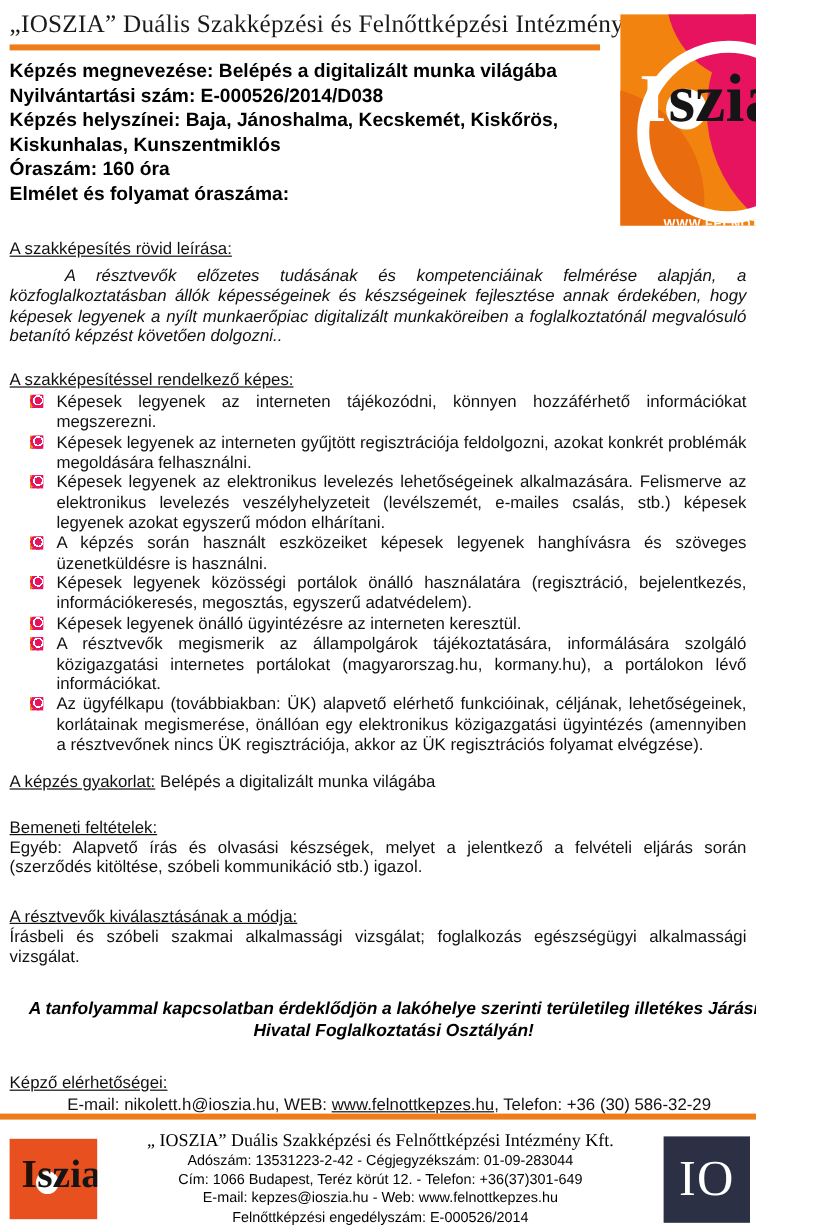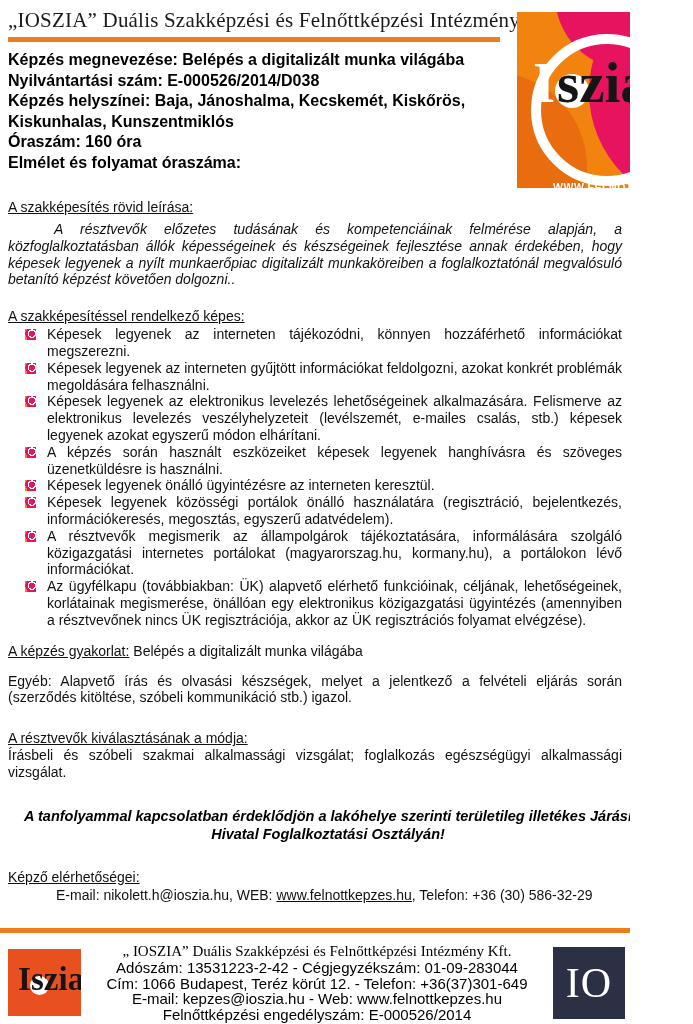--- a/index.html
+++ b/index.html
@@ -81,21 +81,21 @@
   .footer-row{display:flex;align-items:center;padding:10px 5px 0 8px;}
   .footer-logo{
     position:relative;width:73px;height:67px;background:#e8511f;flex:0 0 73px;overflow:hidden;
     font-family:"Liberation Serif","DejaVu Serif",serif;font-weight:bold;
   }
   .footer-logo .fl-i{position:absolute;left:10px;top:12px;font-size:33px;color:#241007;}
   .footer-logo .fl-o{position:absolute;left:22px;top:27px;width:19px;height:19px;background:#ffffff;border-radius:50%;}
   .footer-logo .fl-szia{position:absolute;left:23px;top:12px;font-size:33px;color:#151515;}
   .footer-center{flex:1;text-align:center;color:#000;padding:0 4px;}
   .footer-company{font-family:"Liberation Serif","DejaVu Serif",serif;font-size:15px;line-height:17px;}
-  .footer-line{font-size:15px;line-height:15.5px;}
+  .footer-line{font-size:12px;line-height:15.5px;}
   .footer-io{
     width:72px;height:72px;background:#2b3044;flex:0 0 72px;color:#ffffff;
     font-family:"Liberation Serif","DejaVu Serif",serif;font-size:42px;
     display:flex;align-items:center;justify-content:center;letter-spacing:1px;
   }
 </style>
 </head>
 <body>
 
 <div class="page">
@@ -126,31 +126,32 @@
         </div>
       </div>
     </div>
 
     <p class="sec-heading desc-heading">A szakképesítés rövid leírása:</p>
     <p class="body-text first-indent desc-body">A résztvevők előzetes tudásának és kompetenciáinak felmérése alapján, a közfoglalkoztatásban állók képességeinek és készségeinek fejlesztése annak érdekében, hogy képesek legyenek a nyílt munkaerőpiac digitalizált munkaköreiben a foglalkoztatónál megvalósuló betanító képzést követően dolgozni..</p>
 
     <p class="sec-heading cap-heading">A szakképesítéssel rendelkező képes:</p>
     <ul class="cap-list">
       <li><span class="blt"></span><span>Képesek legyenek az interneten tájékozódni, könnyen hozzáférhető információkat megszerezni.</span></li>
-      <li><span class="blt"></span><span>Képesek legyenek az interneten gyűjtött információkat feldolgozni, azokat konkrét problémák megoldására felhasználni.</span></li>
+      <li><span class="blt"></span><span>Képesek legyenek az interneten gyűjtött regisztrációja feldolgozni, azokat konkrét problémák megoldására felhasználni.</span></li>
       <li><span class="blt"></span><span>Képesek legyenek az elektronikus levelezés lehetőségeinek alkalmazására. Felismerve az elektronikus levelezés veszélyhelyzeteit (levélszemét, e-mailes csalás, stb.) képesek legyenek azokat egyszerű módon elhárítani.</span></li>
       <li><span class="blt"></span><span>A képzés során használt eszközeiket képesek legyenek hanghívásra és szöveges üzenetküldésre is használni.</span></li>
+      <li><span class="blt"></span><span>Képesek legyenek közösségi portálok önálló használatára (regisztráció, bejelentkezés, információkeresés, megosztás, egyszerű adatvédelem).</span></li>
       <li><span class="blt"></span><span>Képesek legyenek önálló ügyintézésre az interneten keresztül.</span></li>
-      <li><span class="blt"></span><span>Képesek legyenek közösségi portálok önálló használatára (regisztráció, bejelentkezés, információkeresés, megosztás, egyszerű adatvédelem).</span></li>
       <li><span class="blt"></span><span>A résztvevők megismerik az állampolgárok tájékoztatására, informálására szolgáló közigazgatási internetes portálokat (magyarorszag.hu, kormany.hu), a portálokon lévő információkat.</span></li>
       <li><span class="blt"></span><span>Az ügyfélkapu (továbbiakban: ÜK) alapvető elérhető funkcióinak, céljának, lehetőségeinek, korlátainak megismerése, önállóan egy elektronikus közigazgatási ügyintézés (amennyiben a résztvevőnek nincs ÜK regisztrációja, akkor az ÜK regisztrációs folyamat elvégzése).</span></li>
     </ul>
 
     <p class="modules-line"><span class="u">A képzés gyakorlat:</span><span> Belépés a digitalizált munka világába</span></p>
 
+    <p class="sec-heading entry-heading">Bemeneti feltételek:</p>
     <p class="body-text entry-body">Egyéb: Alapvető írás és olvasási készségek, melyet a jelentkező a felvételi eljárás során (szerződés kitöltése, szóbeli kommunikáció stb.) igazol.</p>
 
     <p class="sec-heading select-heading">A résztvevők kiválasztásának a módja:</p>
     <p class="body-text select-body">Írásbeli és szóbeli szakmai alkalmassági vizsgálat; foglalkozás egészségügyi alkalmassági vizsgálat.</p>
 
     <p class="notice">A tanfolyammal kapcsolatban érdeklődjön a lakóhelye szerinti területileg illetékes Járási Hivatal Foglalkoztatási Osztályán!</p>
 
     <p class="sec-heading contact-heading">Képző elérhetőségei:</p>
     <p class="contact-line"><span>E-mail: nikolett.h@ioszia.hu, WEB: </span><span class="link">www.felnottkepzes.hu,</span><span> Telefon: +36 (30) 586-32-29</span></p>
   </div>

